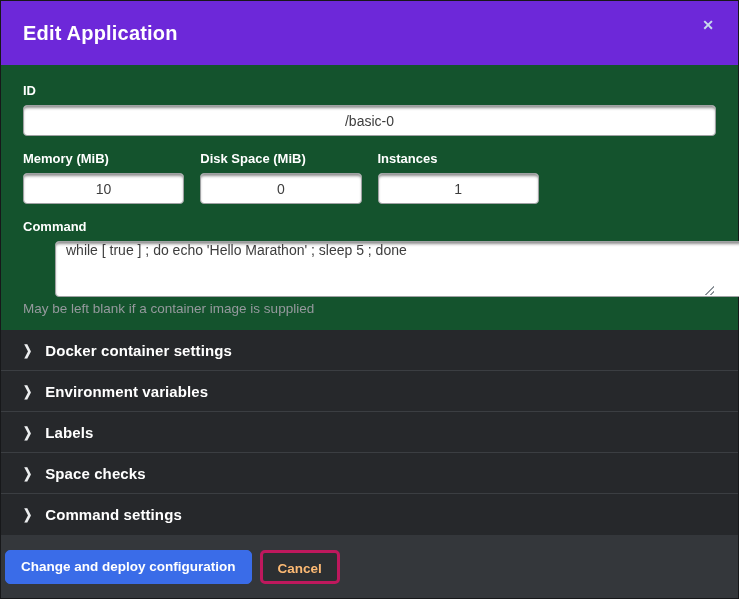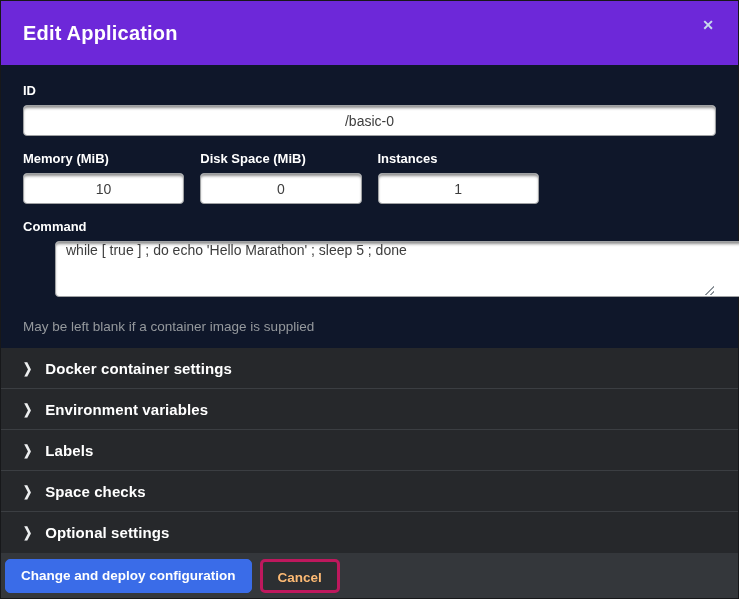--- a/index.html
+++ b/index.html
@@ -28,21 +28,21 @@
   .close-btn {
     align-self:flex-start;
     margin-top:15px;
     background:none; border:none; cursor:pointer;
     color:#c9daec; font-size:14px; font-weight:700; line-height:1;
     padding:2px;
   }
 
   
   .form-body {
-    background:#0f172a;
+    background:#14532d;
     padding:20px 22px 14px;
   }
   .field-label {
     display:block;
     color:#ffffff; font-size:13px; font-weight:700; line-height:12px;
     margin-bottom:8px;
   }
   .text-input, .text-area {
     width:100%;
     background:#ffffff;
@@ -65,21 +65,21 @@
     background:repeating-linear-gradient(-45deg, transparent, transparent 2px, #8d949a 2px, #8d949a 3.4px);
     clip-path:polygon(100% 0, 100% 100%, 0 100%);
     pointer-events:none;
   }
   .grid-row {
     display:grid; grid-template-columns:repeat(4, 1fr); column-gap:16px;
     margin-top:17px;
   }
   .command-group { margin-top:17px; }
   .help-text {
-    margin-top:22px;
+    margin-top:4px;
     color:#95999d; font-size:13.5px; line-height:15px;
   }
 
   
   .sections { background:#26282b; }
   .section-row {
     height:41px;
     display:flex; align-items:center;
     padding:0 22px;
     cursor:pointer;
@@ -181,21 +181,21 @@
       <span class="section-label">Labels</span>
     </div>
 
     <div class="section-row">
       <span class="chevron-icon">❯</span>
       <span class="section-label">Space checks</span>
     </div>
 
     <div class="section-row">
       <span class="chevron-icon">❯</span>
-      <span class="section-label">Optional settings</span>
+      <span class="section-label">Command settings</span>
     </div>
 
   </div>
 
   <div class="modal-footer">
     <button class="btn btn-primary">Change and deploy configuration</button>
     <button class="btn btn-cancel">Cancel</button>
   </div>
 
 </div>

